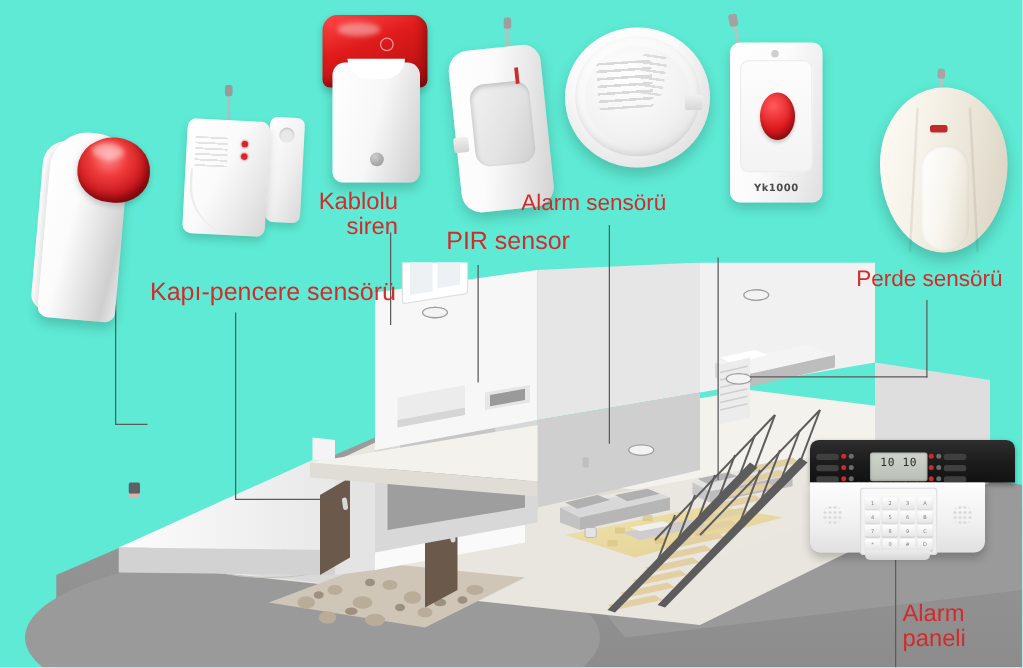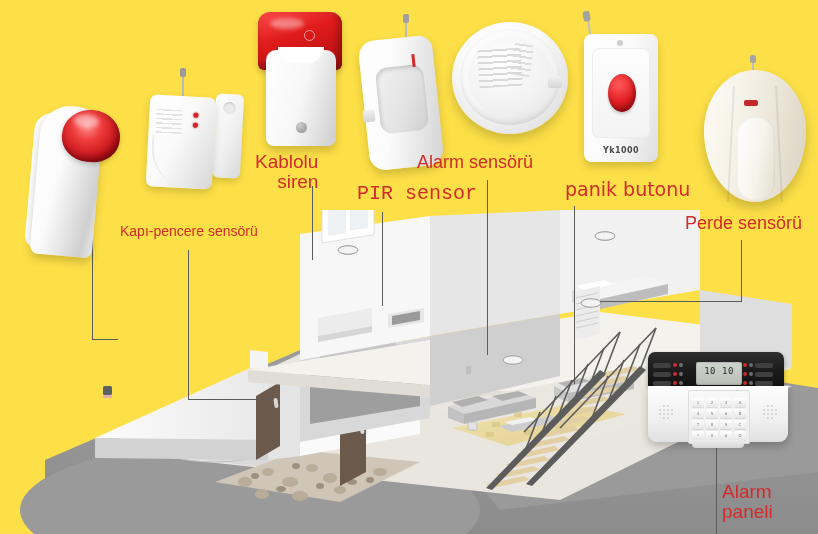--- a/index.html
+++ b/index.html
@@ -1,24 +1,24 @@
 <!DOCTYPE html>
 <html><head>
 <meta charset="utf-8">
 <style>
   html,body{margin:0;padding:0;background:#ffffff;}
   body{font-family:"Liberation Sans", sans-serif;}
-  #stage{position:relative;width:818px;height:534px;overflow:hidden;background:#fde047;}
+  #stage{position:relative;width:818px;height:534px;overflow:hidden;background:#5eead4;}
 
   
   .label{position:absolute;color:#d22b2b;white-space:pre-line;line-height:1.05;}
   .lbl-wireless{left:18px;top:277px;font-size:22px;}
-  .lbl-door{left:120px;top:224px;font-size:14px;}
+  .lbl-door{left:120px;top:224px;font-size:20px;}
   .lbl-wired{left:255px;top:152px;font-size:19px;text-align:right;}
-  .lbl-pir{left:357px;top:183px;font-size:20px;font-family:Liberation Mono, monospace;}
+  .lbl-pir{left:357px;top:183px;font-size:20px;font-family:Liberation Sans, sans-serif;}
   .lbl-smoke{left:417px;top:153px;font-size:18px;}
   .lbl-panic{left:565px;top:180px;font-size:19px;font-family:"DejaVu Sans",sans-serif;}
   .lbl-curtain{left:685px;top:214px;font-size:18px;text-align:right;}
   .lbl-panel{left:722px;top:482px;font-size:19px;}
 
   
   .ln{position:absolute;background:#5b5b5b;}
   .lnv{width:1.4px;}
   .lnh{height:1.4px;}
 
@@ -138,21 +138,21 @@
   .cu-seamL{position:absolute;left:26px;top:16px;width:2px;height:116px;border-radius:2px;
     background:rgba(0,0,0,.07);transform:rotate(3deg);}
   .cu-seamR{position:absolute;left:74px;top:16px;width:2px;height:116px;border-radius:2px;
     background:rgba(0,0,0,.07);transform:rotate(-3deg);}
   .cu-center{position:absolute;left:33px;top:46px;width:38px;height:84px;border-radius:18px;
     background:linear-gradient(100deg,#ffffff,#f6f4ec 55%,#e3ddcd);box-shadow:inset 0 1px 3px rgba(0,0,0,.09);}
   .cu-led{position:absolute;left:40px;top:30px;width:14px;height:6px;border-radius:2px;background:#c42a2a;}
 
   
   #dev-panel{left:648px;top:346px;width:140px;height:102px;}
-  .ap-top{position:absolute;left:0;top:6px;width:136px;height:34px;border-radius:7px 7px 0 0;
+  .ap-top{position:absolute;left:0;top:6px;width:164px;height:34px;border-radius:7px 7px 0 0;
     background:linear-gradient(#2e2e2e,#1b1b1b 55%,#121212);box-shadow:0 2px 4px rgba(0,0,0,.35);}
   .ap-lcd{position:absolute;left:48px;top:10px;width:46px;height:23px;border-radius:2px;
     background:linear-gradient(#cfd4cd,#b9bfb6);box-shadow:inset 0 0 2px rgba(0,0,0,.4);}
   .ap-digits{position:absolute;left:3px;top:5px;width:40px;text-align:center;font-size:9px;
     font-family:"DejaVu Sans Mono",monospace;color:#2b2f2a;letter-spacing:.5px;line-height:9px;}
   .ap-sidebtns{position:absolute;top:9px;width:40px;height:26px;}
   .ap-sidebtns.l{left:5px;} .ap-sidebtns.r{left:95px;}
   .ap-row{display:flex;align-items:center;gap:2px;height:8px;margin-bottom:1px;}
   .ap-pill{width:18px;height:5px;border-radius:2px;background:#3f3f3f;}
   .ap-dot{width:4px;height:4px;border-radius:50%;background:#cf2b2b;}
@@ -549,18 +549,17 @@
       </div>
     </div>
     <div class="ap-foot"></div>
   </div>
 
   <div class="label lbl-door">Kapı-pencere sensörü</div>
   <div class="label lbl-wired">Kablolu
 siren</div>
   <div class="label lbl-pir">PIR sensor</div>
   <div class="label lbl-smoke">Alarm sensörü</div>
-  <div class="label lbl-panic">panik butonu</div>
   <div class="label lbl-curtain">Perde sensörü</div>
   <div class="label lbl-panel">Alarm
 paneli</div>
 
 </div>
 
 </body></html>

